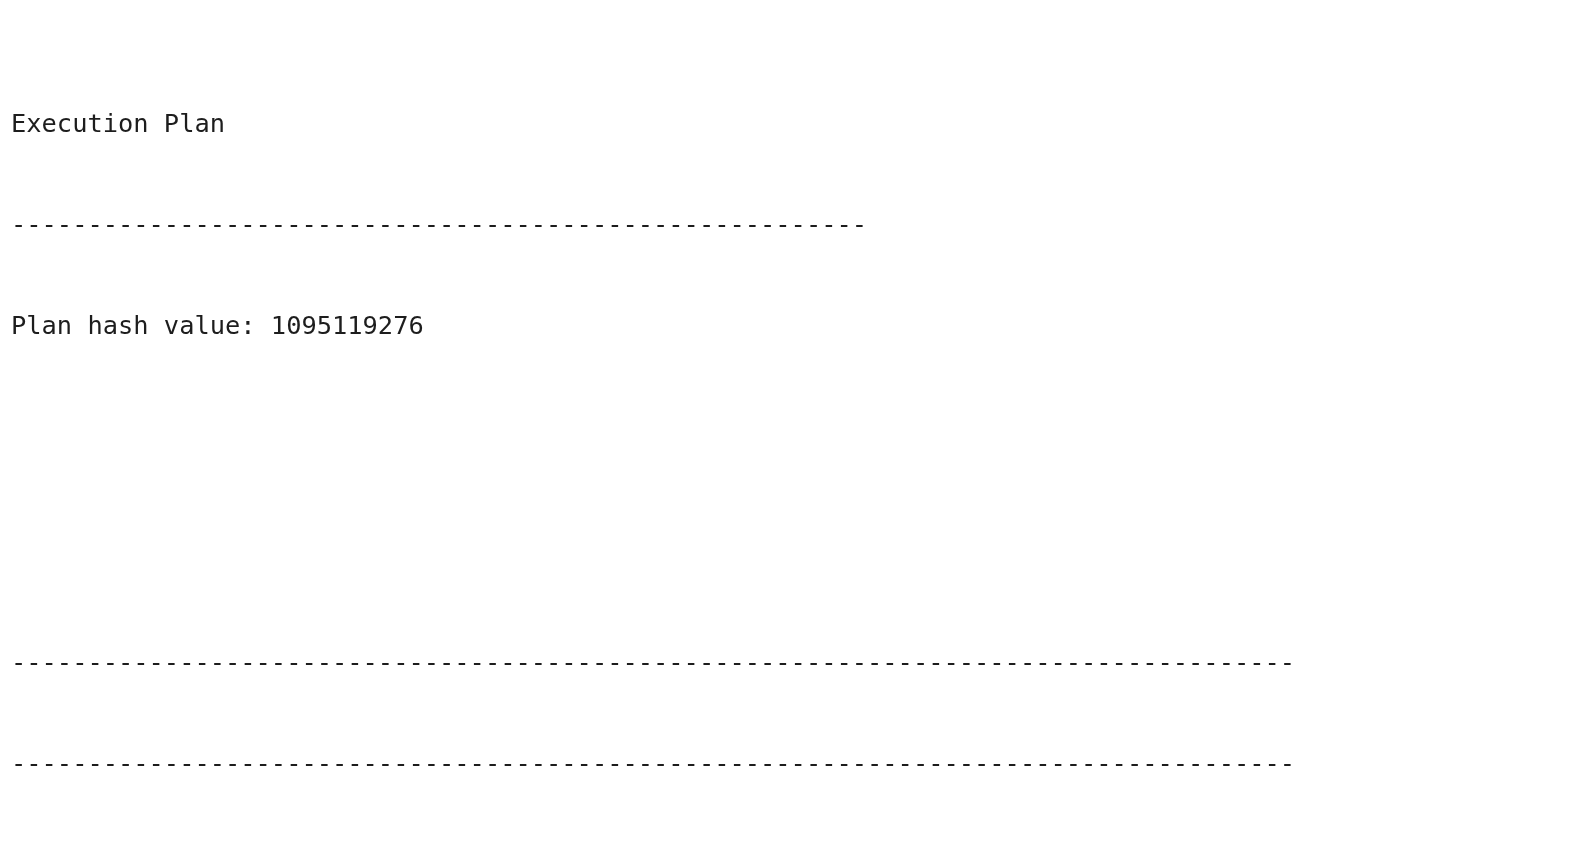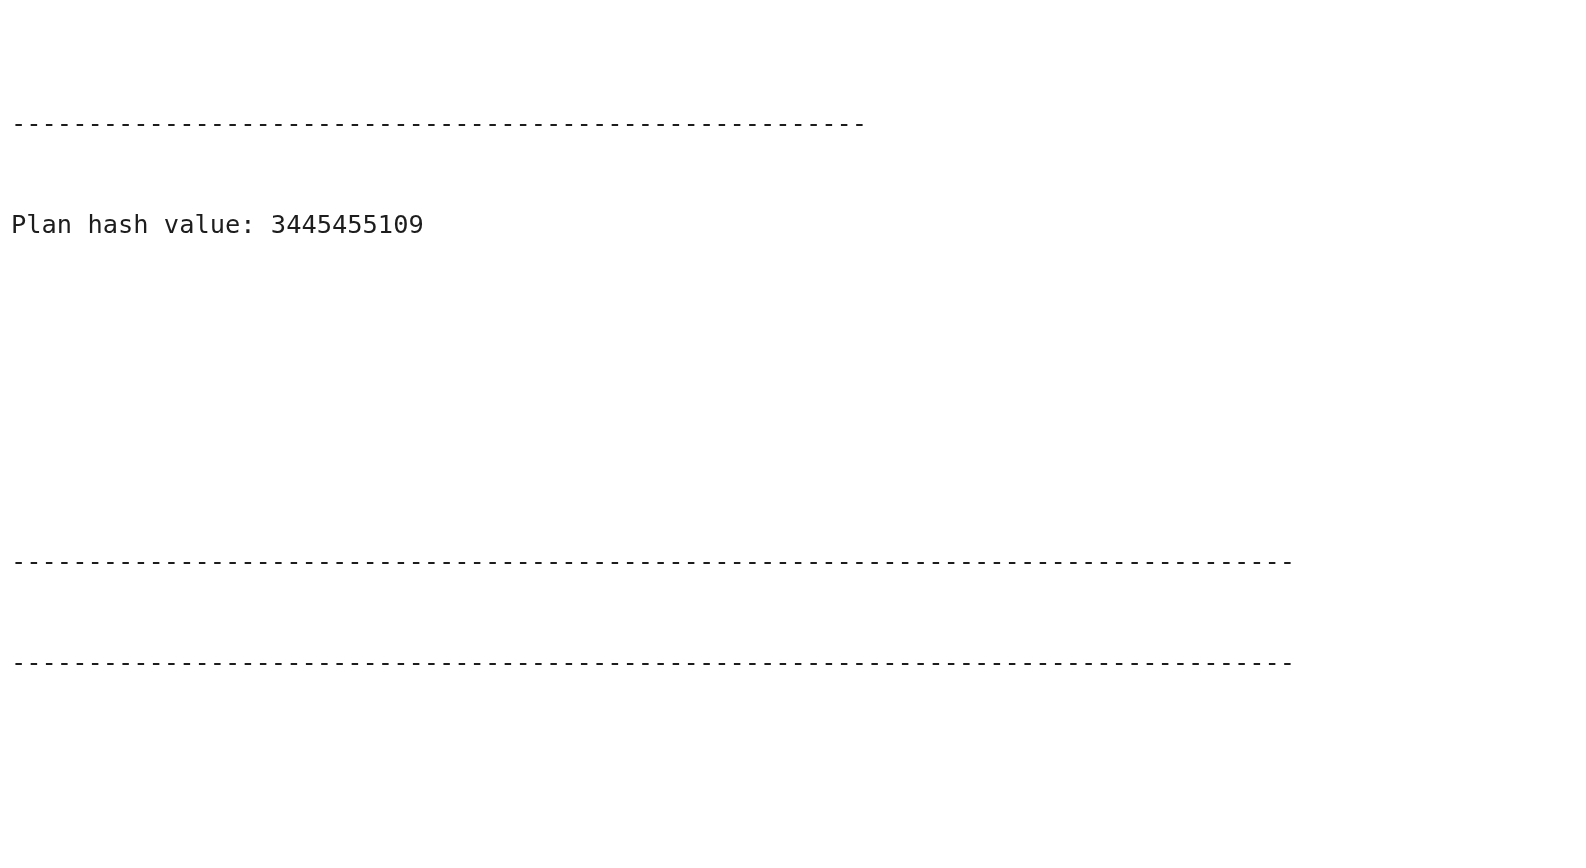--- a/index.html
+++ b/index.html
@@ -33,22 +33,23 @@
   }
   .line.blank {
     height: 33.7px;
   }
 </style>
 </head>
 <body style="background: rgb(255, 255, 255);">
 
 <div class="plan-output" style="color: rgb(29, 29, 29);">
 
+  <span class="line">Execution Plan</span>
   <span class="line">--------------------------------------------------------</span>
-  <span class="line">Plan hash value: 3445455109</span>
+  <span class="line">Plan hash value: 1095119276</span>
   <span class="line blank"> </span>
   <span class="line blank"> </span>
 
   <span class="line">------------------------------------------------------------------------------------</span>
   <span class="line">------------------------------------------------------------------------------------</span>
 
   
   
   
   

